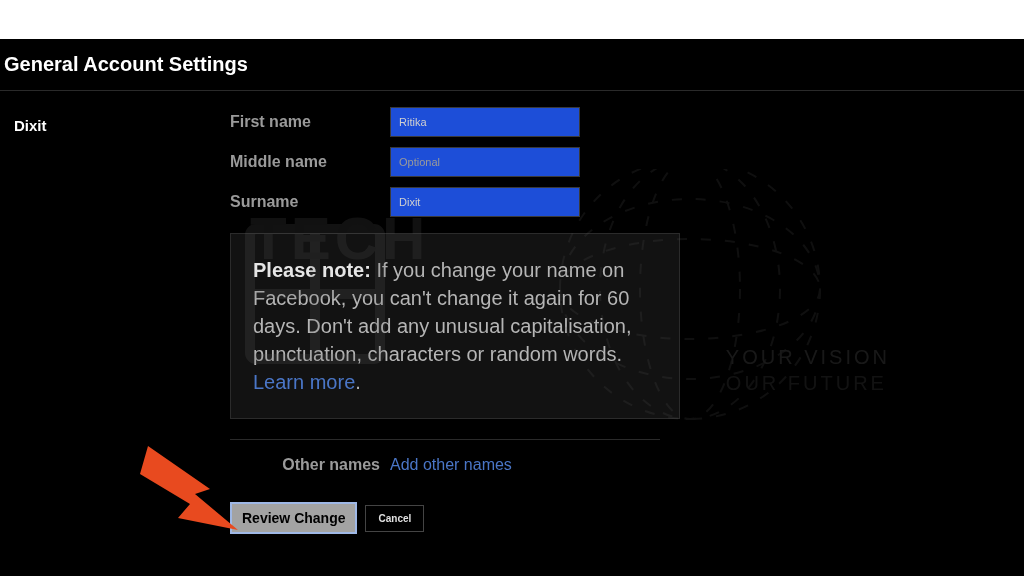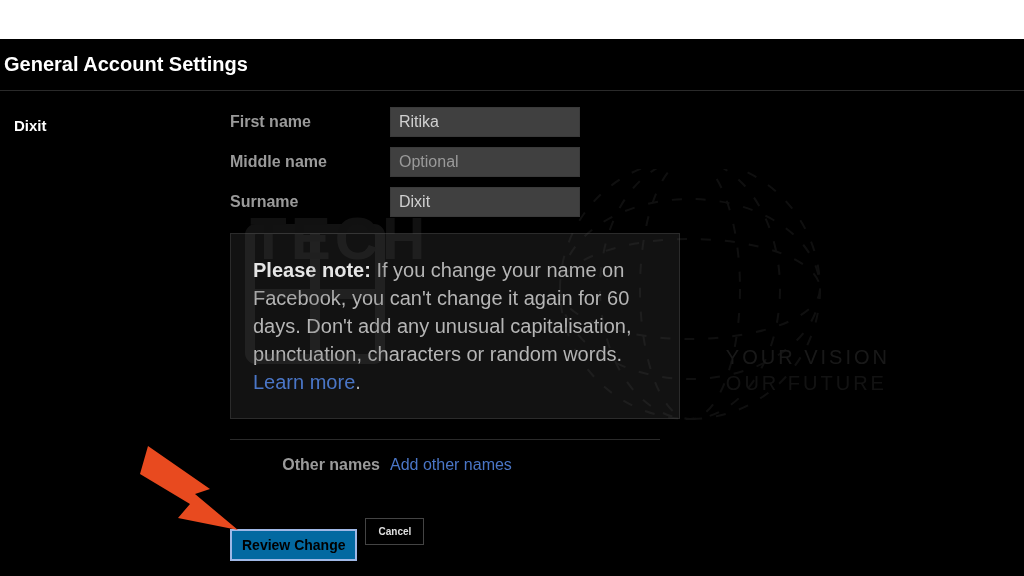--- a/index.html
+++ b/index.html
@@ -60,24 +60,24 @@
       width: 160px;
       text-align: left;
       padding-right: 10px;
       color: #9a9a9a;
       font-size: 16px;
       font-weight: bold;
     }
     .text-input {
       width: 190px;
       height: 30px;
-      background: #404040;
+      background: #1d4ed8;
       border: 1px solid #3a3a3a;
       color: #d0d0d0;
-      font-size: 16px;
+      font-size: 11px;
       padding: 3px 8px;
       outline: none;
     }
     .text-input::placeholder {
       color: #9a9a9a;
     }
     .note-box {
       margin-top: 16px;
       margin-left: 0;
       padding: 22px 20px 22px 22px;
@@ -115,28 +115,27 @@
       width: 160px;
       text-align: right;
     }
     .btn-row {
       display: flex;
       gap: 8px;
       align-items: center;
       margin-top: 6px;
     }
     .btn-primary {
-      background: #0369a1;
+      background: #a3a3a3;
       border: 2px solid #9fb8e6;
       color: #000;
       font-weight: bold;
       font-size: 14px;
       padding: 6px 10px;
       cursor: pointer;
-      margin-top: 27px;
     }
     .btn-secondary {
       background: #000;
       border: 1px solid #444;
       color: #e0e0e0;
       font-weight: bold;
       font-size: 10px;
       padding: 7px 12px;
       cursor: pointer;
     }

